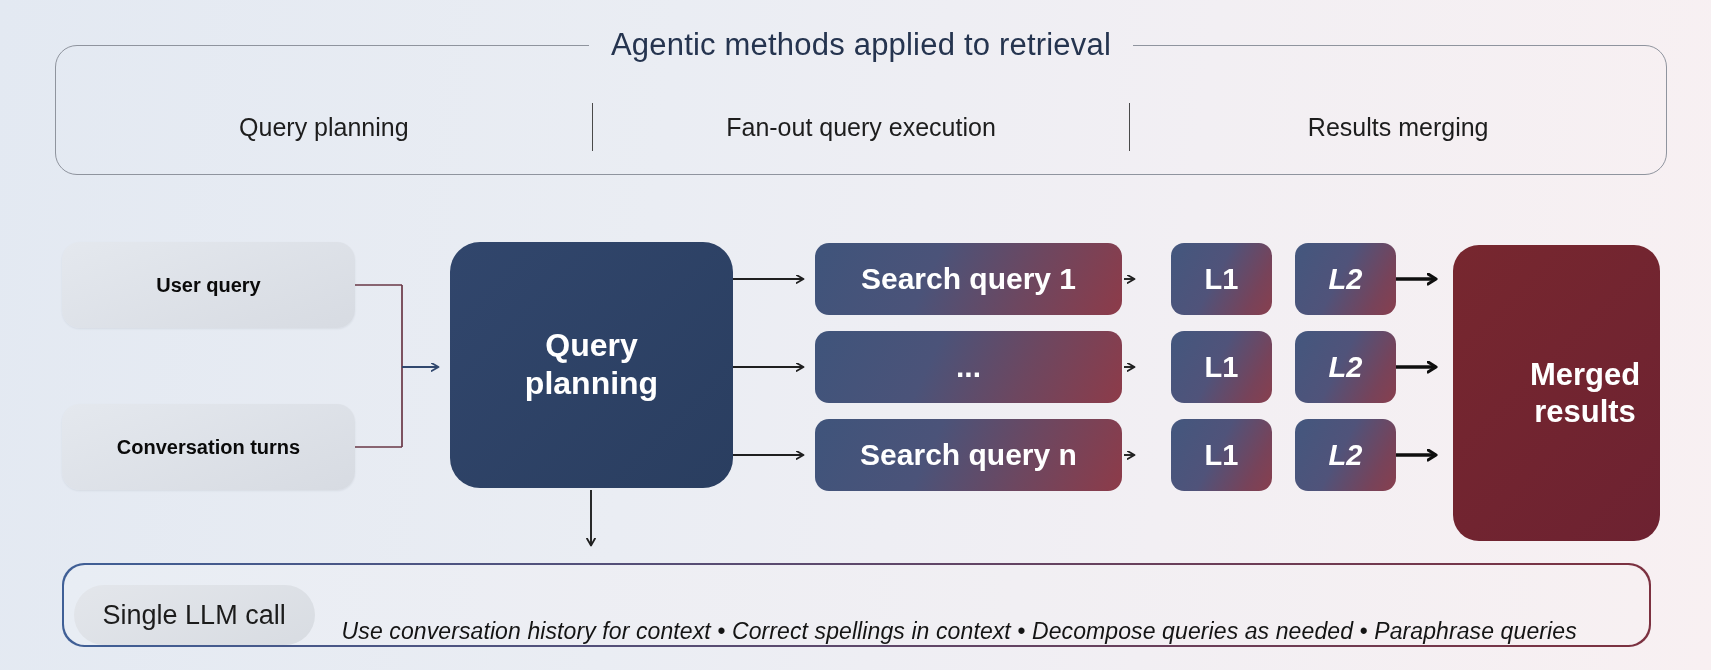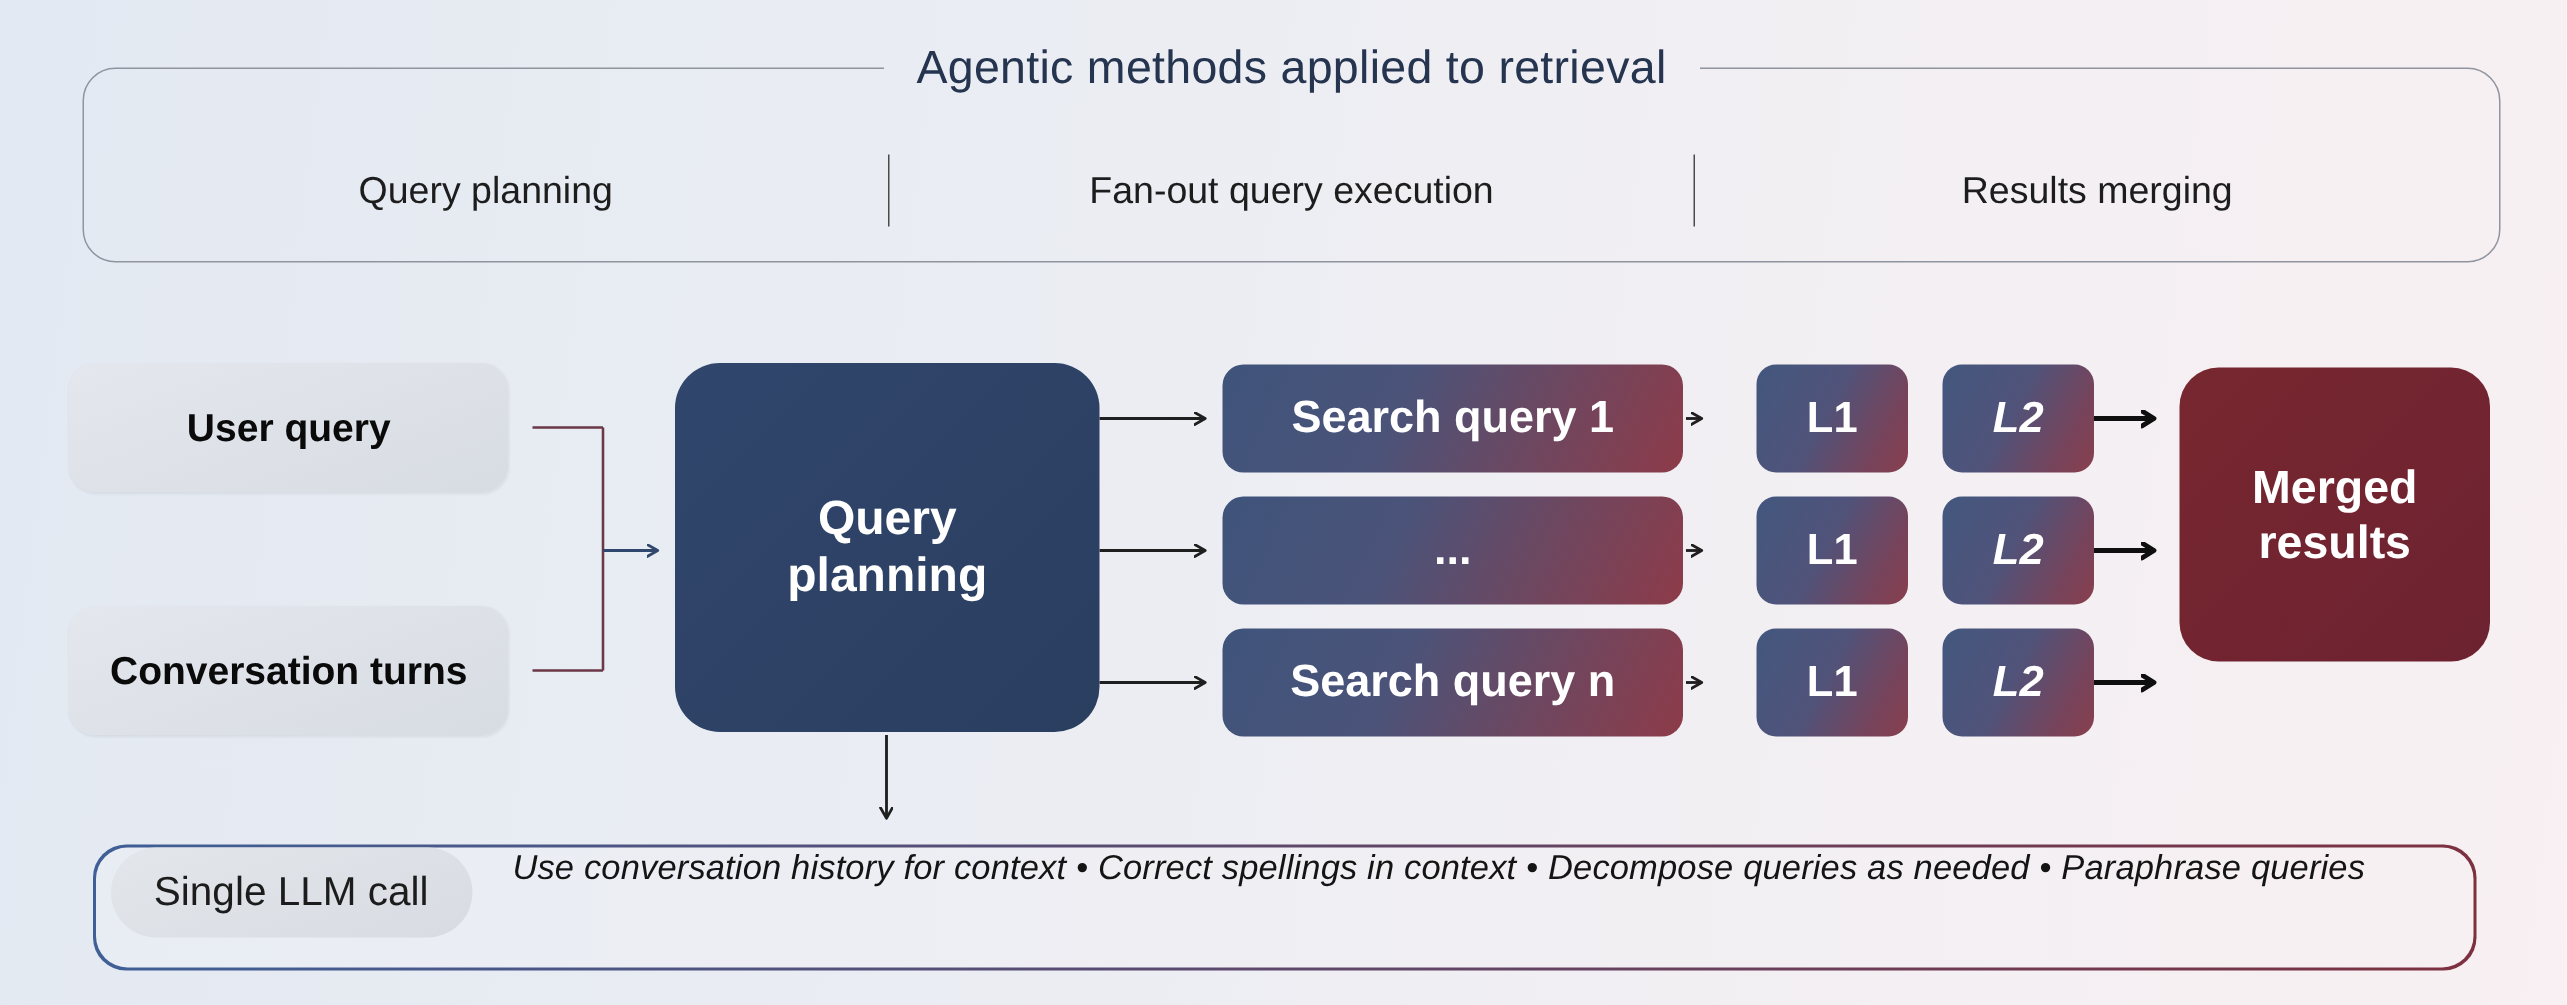--- a/index.html
+++ b/index.html
@@ -37,23 +37,23 @@
   .header-divider {
     width:1.5px; height:48px; background:#4a4a4a; flex:0 0 auto;
   }
 
   
   .node {
     position:absolute; display:flex; align-items:center; justify-content:center;
     text-align:center; color:#fff; font-weight:700;
   }
   .input-box {
-    left:46px; width:293px; height:86px; border-radius:18px;
+    left:62px; width:293px; height:86px; border-radius:18px;
     background:linear-gradient(160deg,#e4e8ee 0%,#d7dbe2 100%);
-    color:#0a0a0a; font-size:26px;
+    color:#0a0a0a; font-size:20px;
     box-shadow:0 1px 2px rgba(40,50,70,0.08);
     align-items:center;
   }
   .planner-box {
     left:450px; top:242px; width:283px; height:246px; border-radius:30px;
     background:linear-gradient(135deg,#31466c 0%,#2a3e60 100%);
     font-size:32px; line-height:1.18;
   }
   .planner-box span { display:inline-block; max-width:180px; }
   .query-box {
@@ -66,36 +66,36 @@
     background:linear-gradient(118deg,#43577e 0%,#50537a 45%,#77435a 80%,#883f4e 100%);
     font-size:29px;
     margin-left:28px;
   }
   .l1 { left:1143px; }
   .l2 { left:1267px;font-style:italic; }
   .row-a { top:243px; }
   .row-b { top:331px; }
   .row-c { top:419px; }
   .merged-box {
-    left:1453px; top:245px; width:207px; height:196px; border-radius:26px;
+    left:1453px; top:245px; width:207px; height:296px; border-radius:26px;
     background:linear-gradient(135deg,#77272f 0%,#6d2231 100%);
-    font-size:31px; line-height:1.2;
+    font-size:31px; line-height:1.2;justify-content:flex-end;
   }
   .merged-box span { display:inline-block; max-width:150px; }
 
   
   .footer-wrap {
     position:absolute; left:62px; top:563px; width:1589px; height:84px;
     border-radius:22px; padding:1.6px;
     background:linear-gradient(to right,#3f5f96,#7c3140);
   }
   .footer-inner {
     width:100%; height:100%; border-radius:21px;
     background:linear-gradient(to right,#e8edf4 0%,#f1eff3 60%,#f7f0f2 100%);
-    display:flex; align-items:flex-start; padding-left:10px;
+    display:flex; align-items:flex-end; padding-left:10px;
   }
   .llm-pill {
     flex:0 0 auto; width:241px; height:60px; border-radius:30px;
     background:linear-gradient(160deg,#e3e6eb,#d8dce2);
     display:flex; align-items:center; justify-content:center;
     font-size:27px; color:#1c1c1c;
   }
   .footer-notes {
     margin-left:27px; font-size:23px; color:#141414; letter-spacing:0.1px;
     white-space:nowrap;

